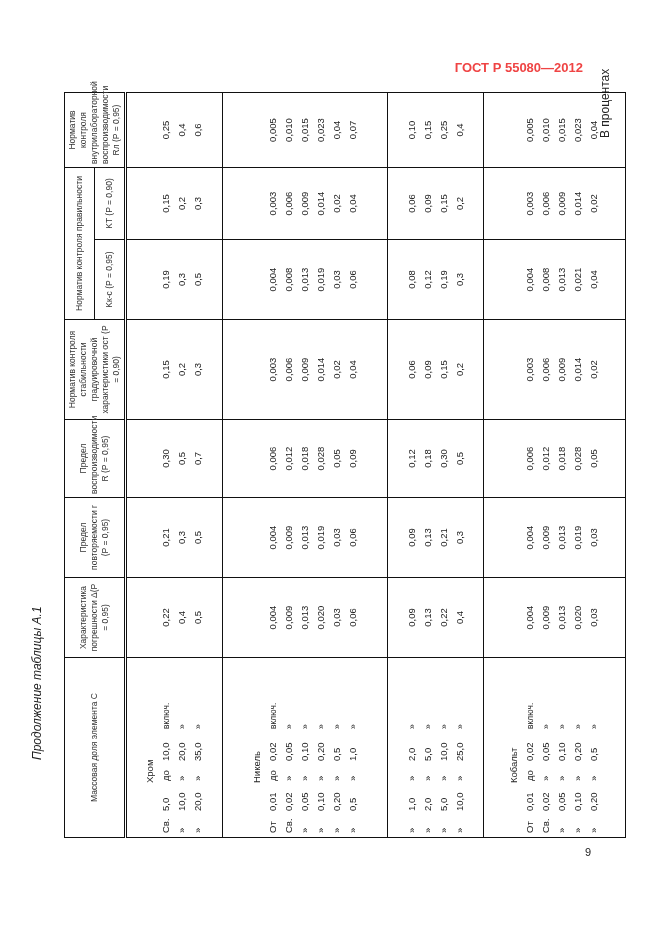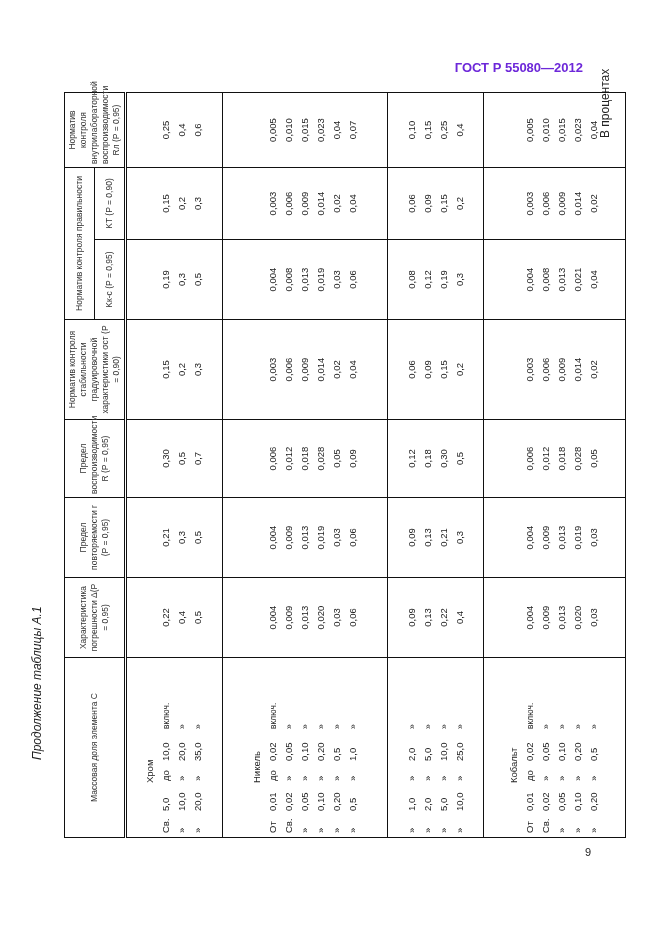--- a/index.html
+++ b/index.html
@@ -1,18 +1,18 @@
 <!DOCTYPE html>
 <html><head>
 <meta charset="utf-8">
 <style>
   html, body { margin:0; padding:0; background:#fff; }
   body { width:661px; height:935px; position:relative; overflow:hidden;
          font-family:"Liberation Sans", sans-serif; color:#222; }
-  .gost { position:absolute; top:60px; right:78px; font-weight:bold; font-size:13px; color:#6d28d9; }
+  .gost { position:absolute; top:60px; right:78px; font-weight:bold; font-size:13px; color:#ef4444; }
   .page-num { position:absolute; left:585px; top:846px; font-size:11px; color:#222; }
   .caption { position:absolute; left:30px; top:760px; width:0; height:0; }
   .caption span { position:absolute; transform:rotate(-90deg); transform-origin:0 0;
                   white-space:nowrap; font-style:italic; font-size:12px; left:0; top:0; }
   .units { position:absolute; left:598px; top:138px; width:0; height:0; }
   .units span { position:absolute; transform:rotate(-90deg); transform-origin:0 0;
                 white-space:nowrap; font-size:12px; }
   
   .rot { position:absolute; left:64px; top:838px; width:745px; height:534px;
          transform:rotate(-90deg); transform-origin:0 0; }

